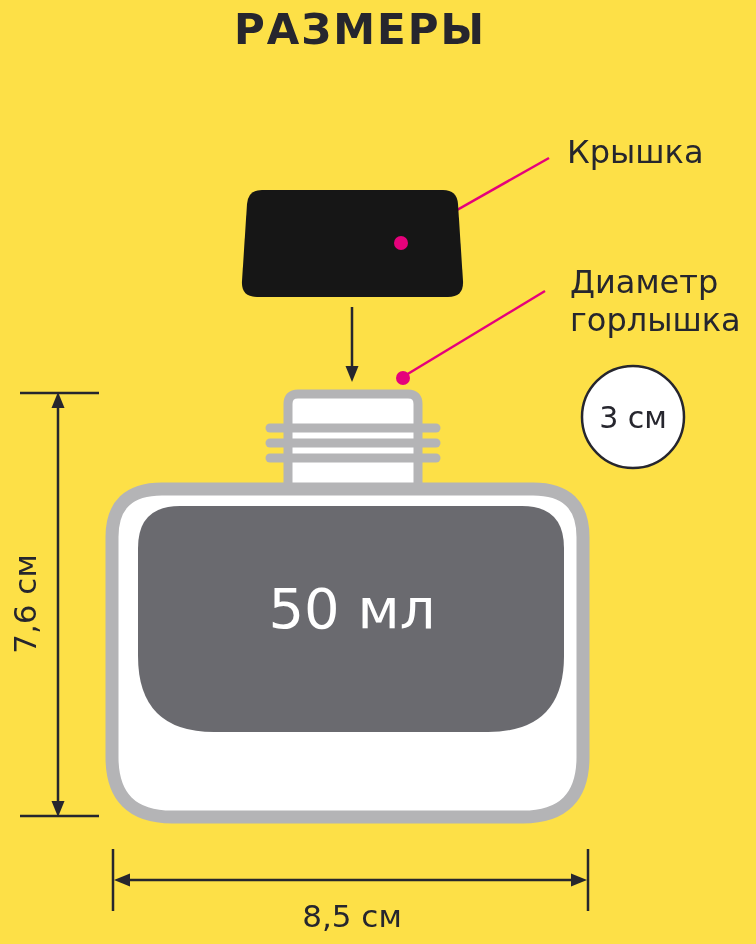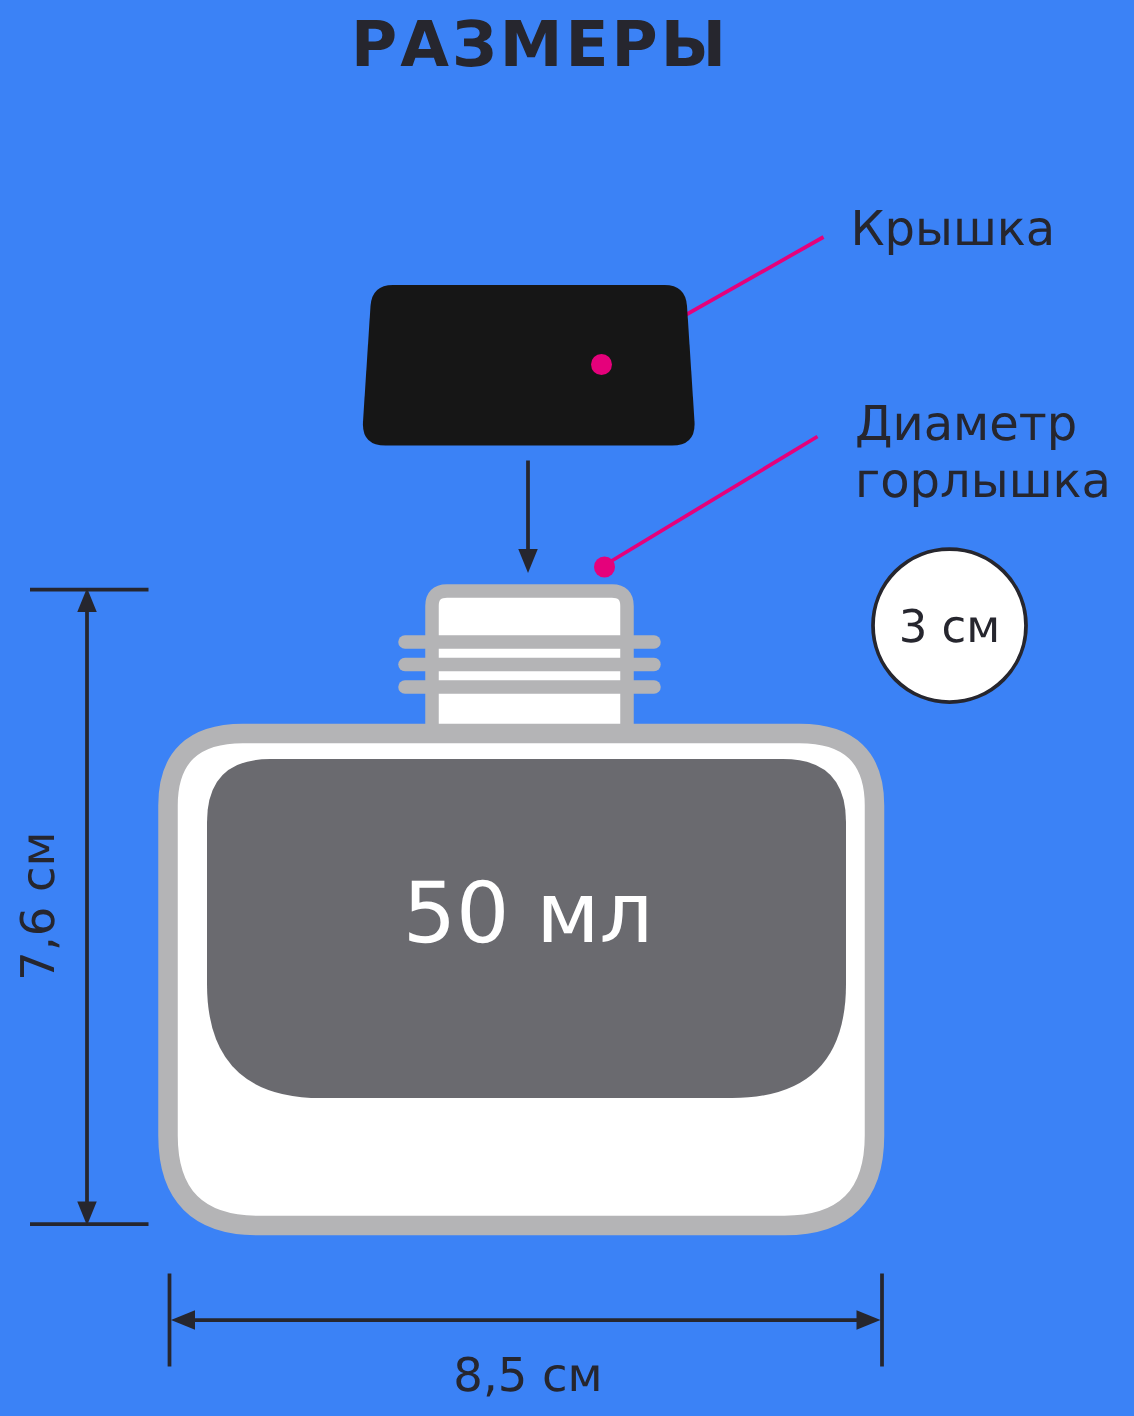--- a/index.html
+++ b/index.html
@@ -1,16 +1,16 @@
 <!DOCTYPE html>
 <html><head>
 <meta charset="utf-8">
 <style>
   html,body{margin:0;padding:0;background:#ffffff;}
-  .page{width:756px;height:944px;position:relative;background:#3b82f6;overflow:hidden;}
+  .page{width:756px;height:944px;position:relative;background:#fde047;overflow:hidden;}
   svg{display:block;}
   text{font-family:"DejaVu Sans","Liberation Sans",sans-serif;fill:#26262e;}
   .title{font-size:42px;font-weight:bold;letter-spacing:2px;}
   .label{font-size:32px;}
   .value{font-size:30px;}
   .dim{font-size:31px;}
   .volume{font-size:56px;fill:#ffffff;}
   .dark{stroke:#26262e;stroke-width:2.5;fill:none;}
   .dark-fill{fill:#26262e;stroke:none;}
   .accent-line{stroke:#e5017b;stroke-width:2.5;fill:none;}

